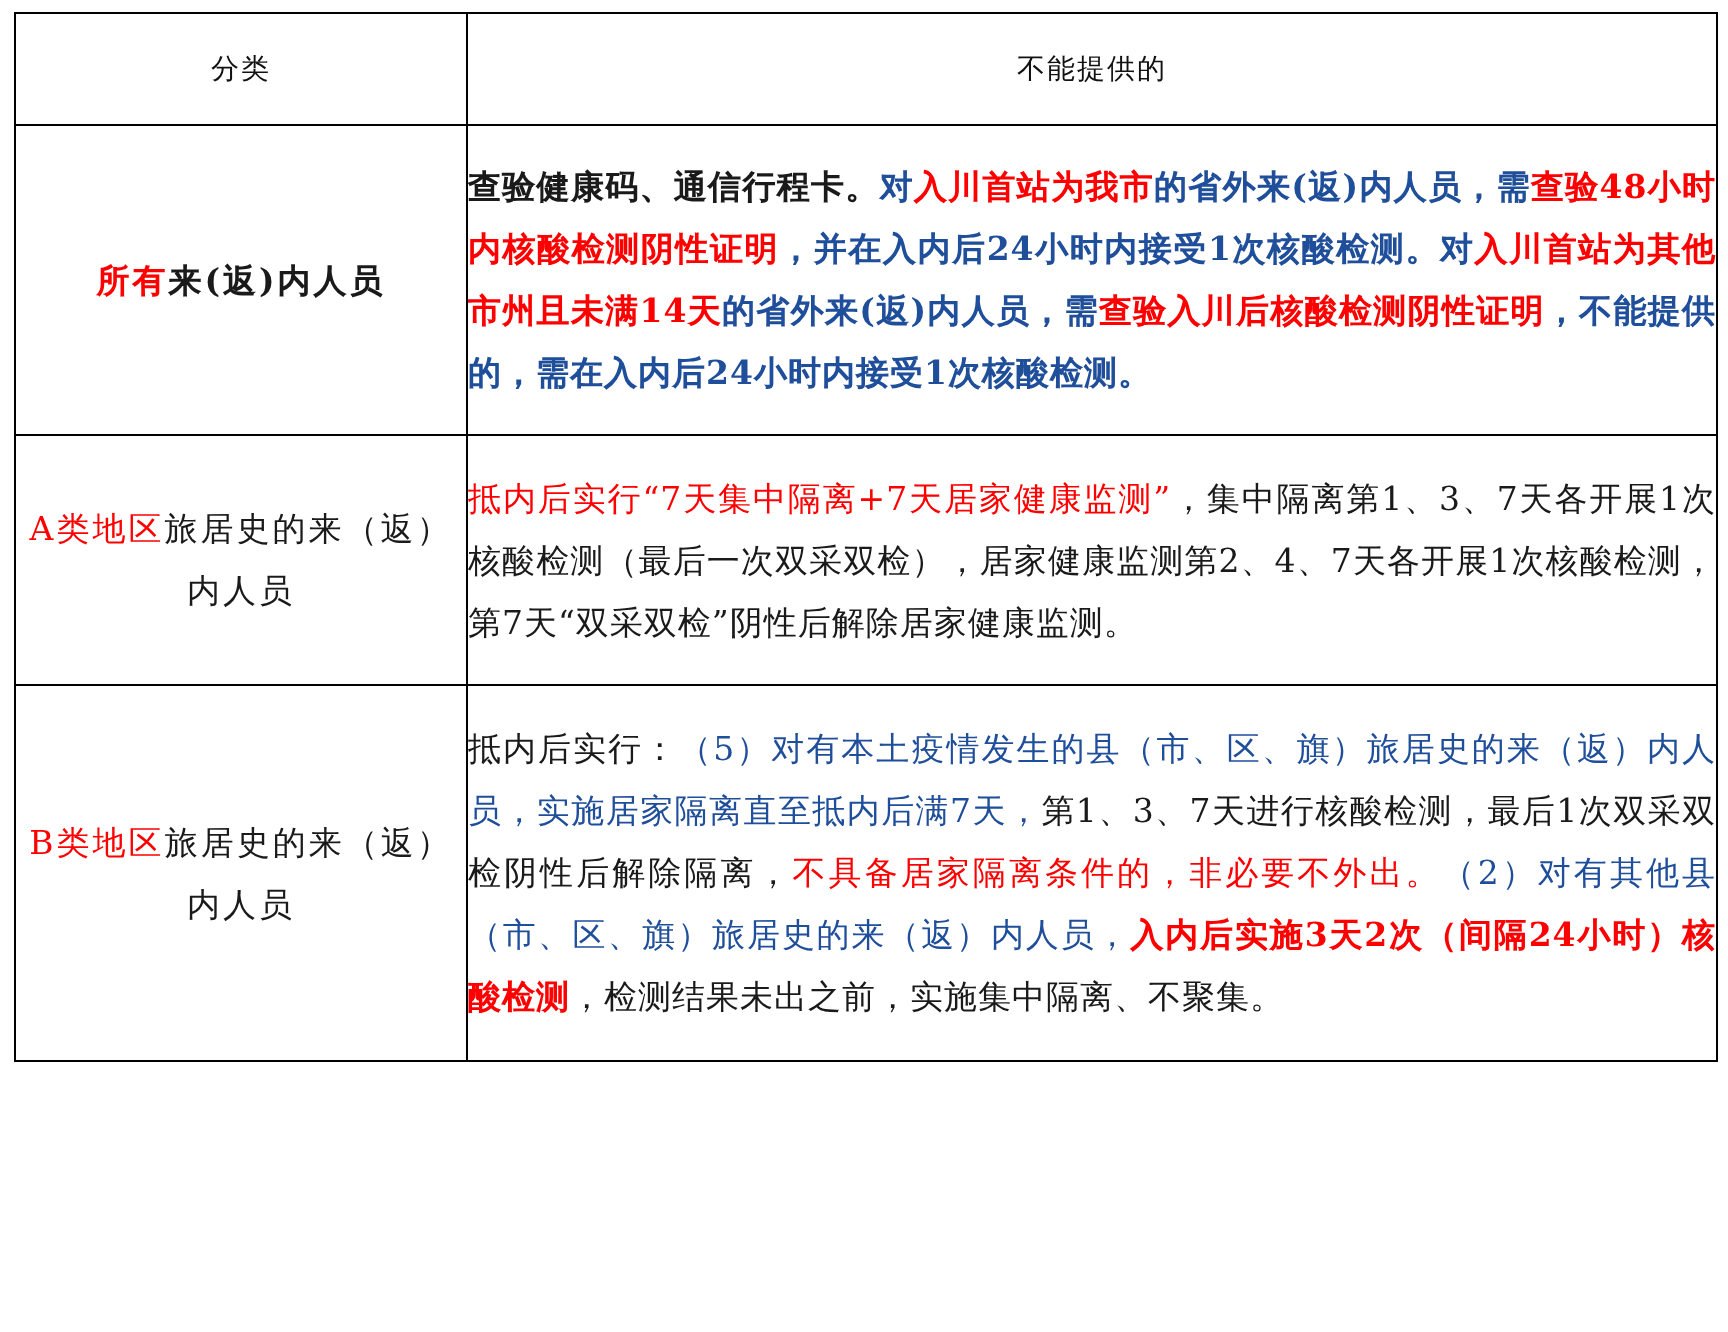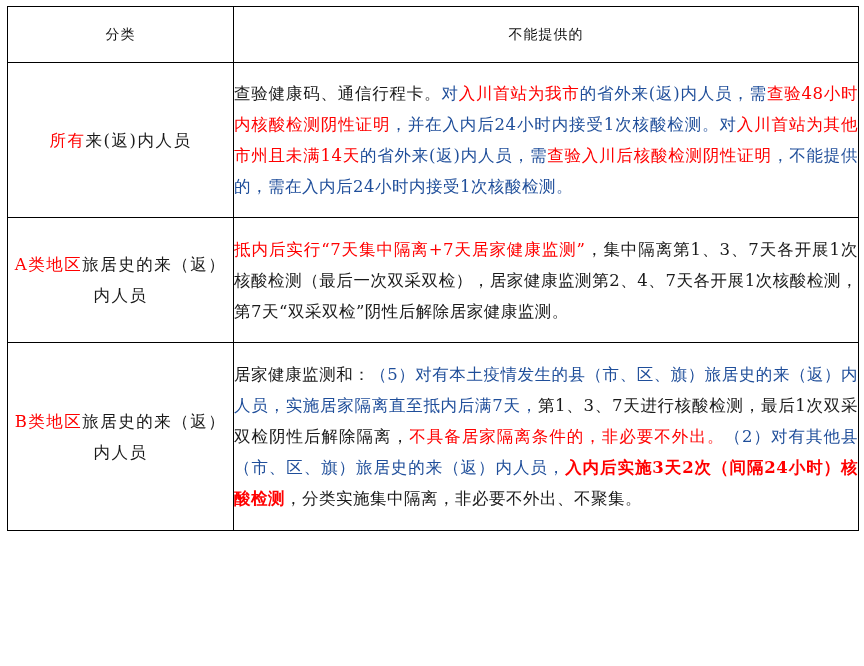--- a/index.html
+++ b/index.html
@@ -46,21 +46,21 @@
       letter-spacing: 1.5px;
       margin-left: 12px;
     }
     .ctl {
       font-size: 16.5px;
       line-height: 31px;
       padding: 2px 6px 2px 10px;
       text-align: justify;
       letter-spacing: 0.5px;
     }
-    .r1 td { height: 154px; }
+    .r1 td { height: 154px; font-weight: bold; }
     .r2 td { height: 124px; }
     .r3 td { height: 187px; }
     .r4 td { height: 123px; }
     .red { color: #ff0000; }
     .blue { color: #1f4e9a; }
     .black { color: #1a1a1a; }
     .bold { font-weight: bold; }
   </style>
 </head>
 <body>
@@ -92,18 +92,18 @@
     <td class="ctl">
       <span><span class="red">抵内后实行“7天集中隔离+7天居家健康监测”</span><span class="black">，集中隔离第1、3、7天各开展1次核酸检测（最后一次双采双检），居家健康监测第2、4、7天各开展1次核酸检测，第7天“双采双检”阴性后解除居家健康监测。</span></span>
     </td>
   </tr>
 
   <tr class="r3">
     <td class="cat">
       <span><span class="red">B类地区</span><span class="black">旅居史的来（返）内人员</span></span>
     </td>
     <td class="ctl">
-      <span><span class="black">居家健康监测和：</span><span class="blue">（5）对有本土疫情发生的县（市、区、旗）旅居史的来（返）内人员，实施居家隔离直至抵内后满7天，</span><span class="black">第1、3、7天进行核酸检测，最后1次双采双检阴性后解除隔离，</span><span class="red">不具备居家隔离条件的，非必要不外出。</span><span class="blue">（2）对有其他县（市、区、旗）旅居史的来（返）内人员，</span><span class="red bold">入内后实施3天2次（间隔24小时）核酸检测</span><span class="black">，分类实施集中隔离，非必要不外出、不聚集。</span></span>
+      <span><span class="black">抵内后实行：</span><span class="blue">（5）对有本土疫情发生的县（市、区、旗）旅居史的来（返）内人员，实施居家隔离直至抵内后满7天，</span><span class="black">第1、3、7天进行核酸检测，最后1次双采双检阴性后解除隔离，</span><span class="red">不具备居家隔离条件的，非必要不外出。</span><span class="blue">（2）对有其他县（市、区、旗）旅居史的来（返）内人员，</span><span class="red bold">入内后实施3天2次（间隔24小时）核酸检测</span><span class="black">，检测结果未出之前，实施集中隔离、不聚集。</span></span>
     </td>
   </tr>
 
 </tbody>
   </table>
 
 </body></html>

